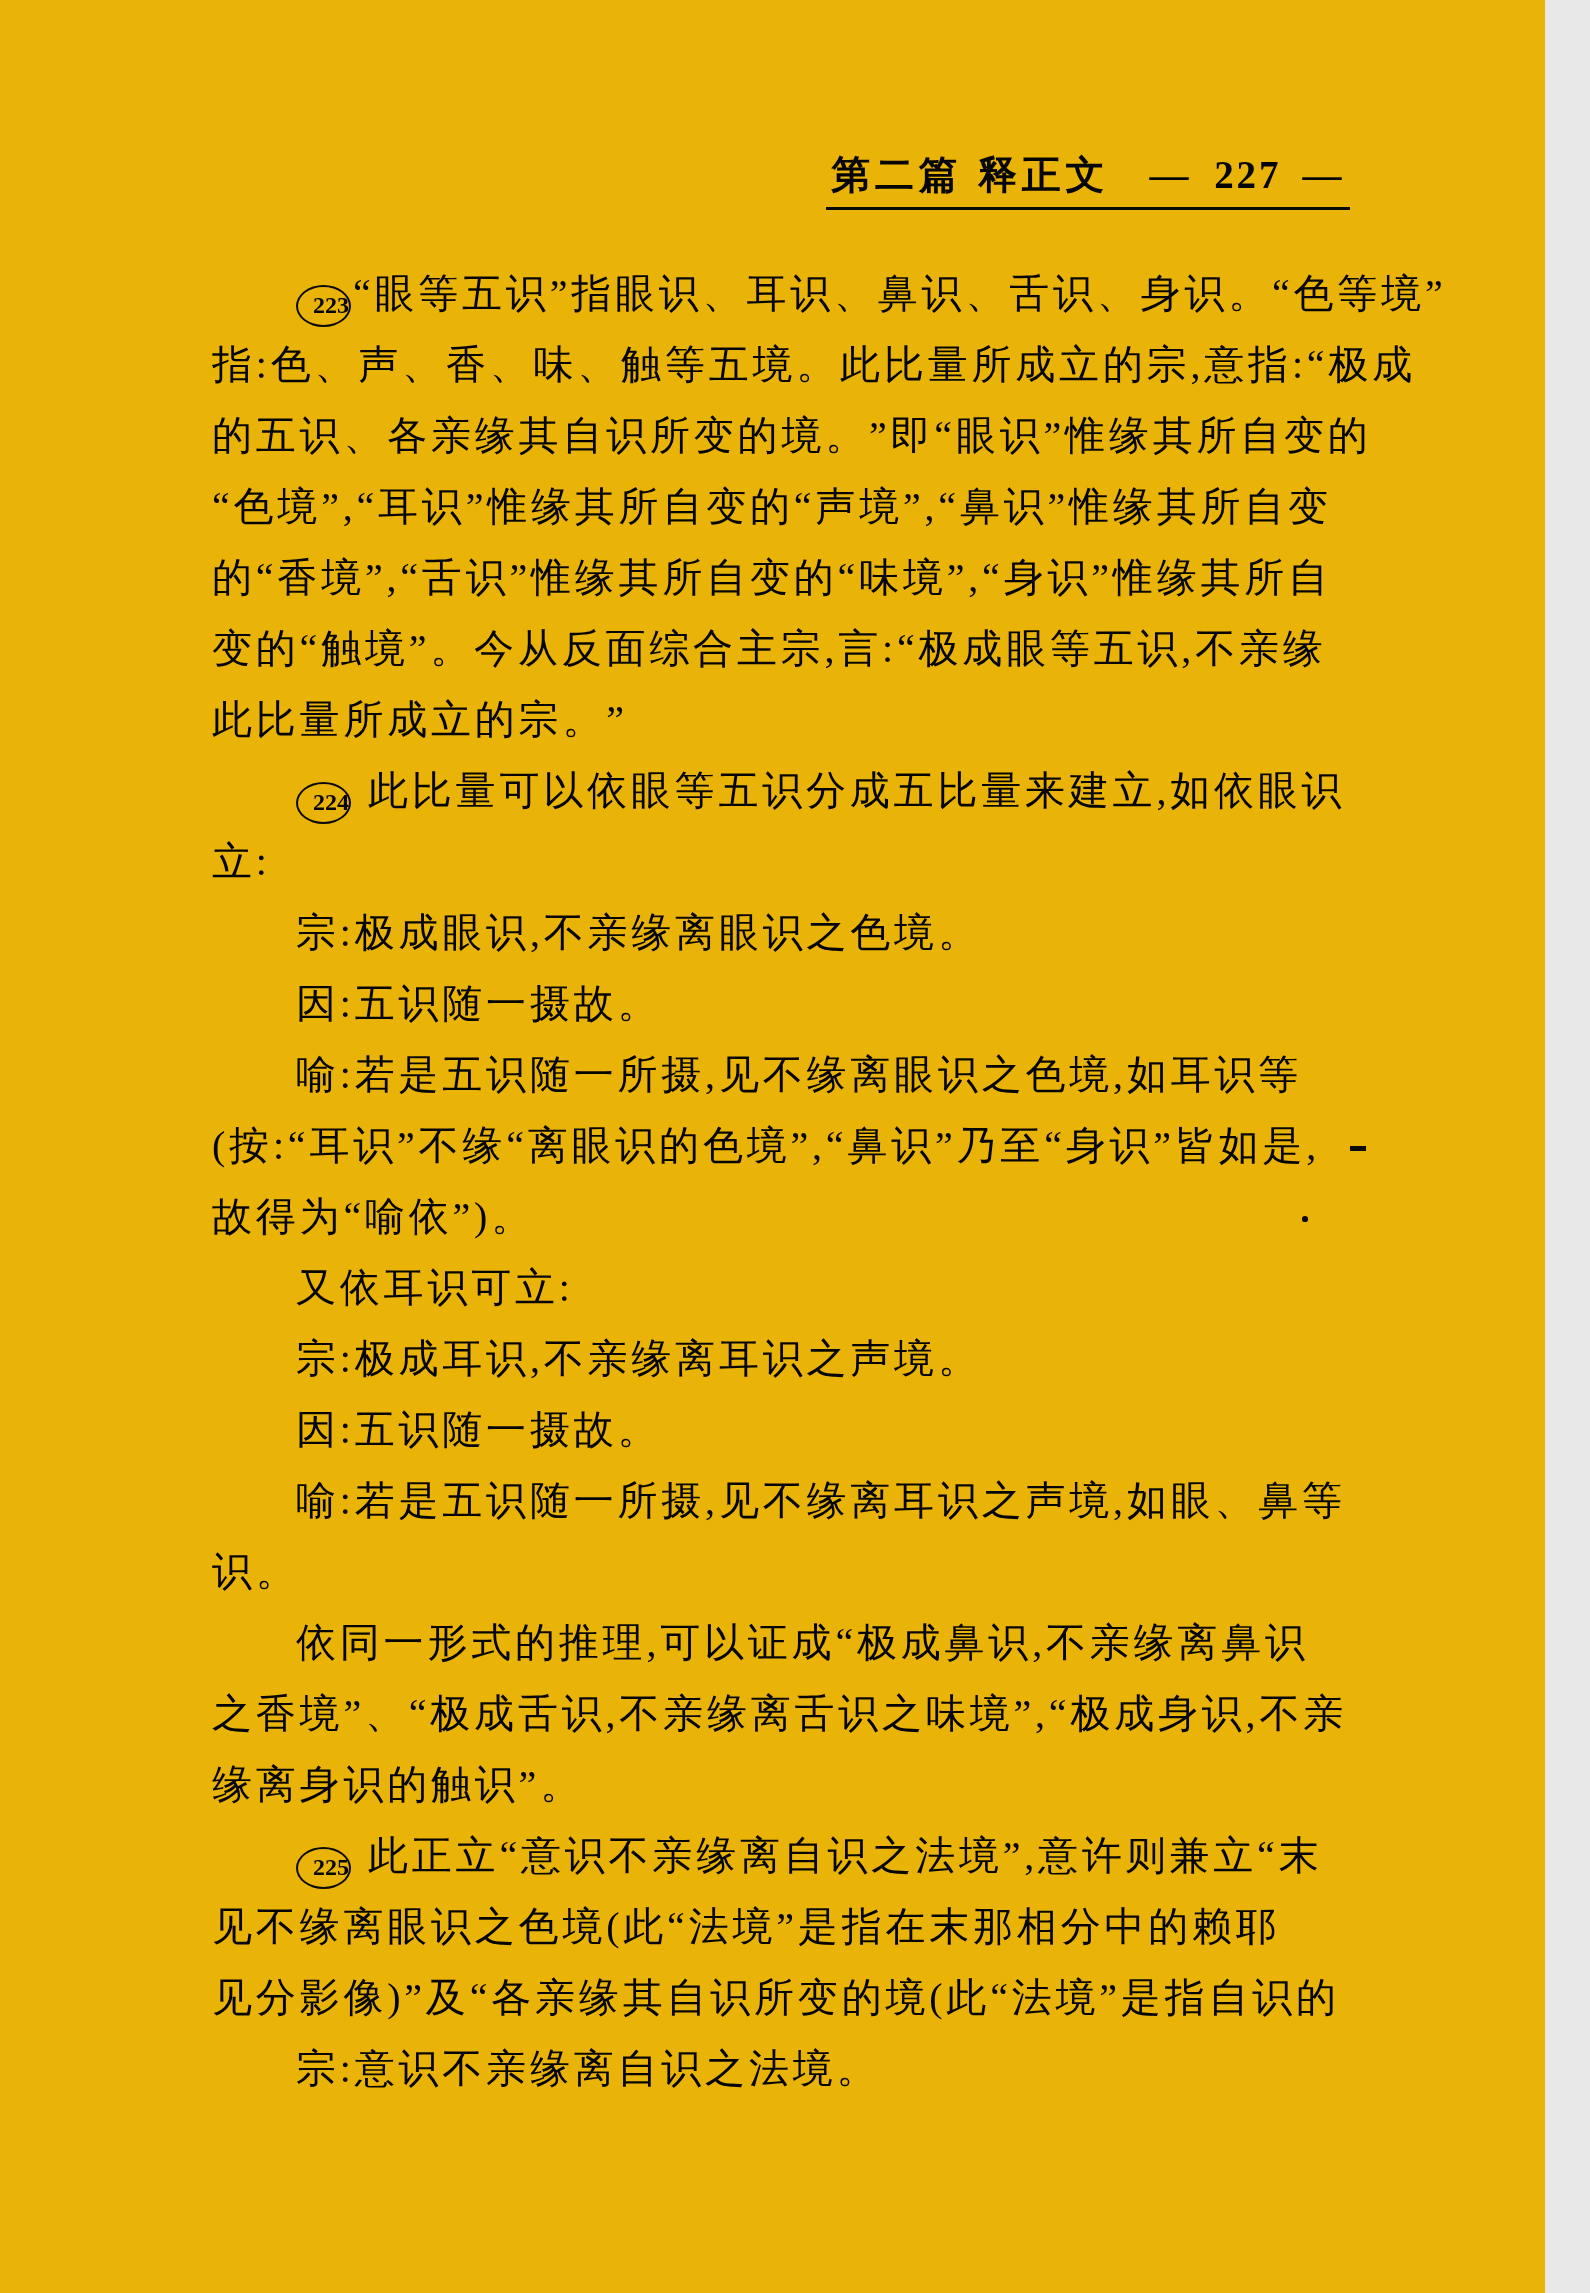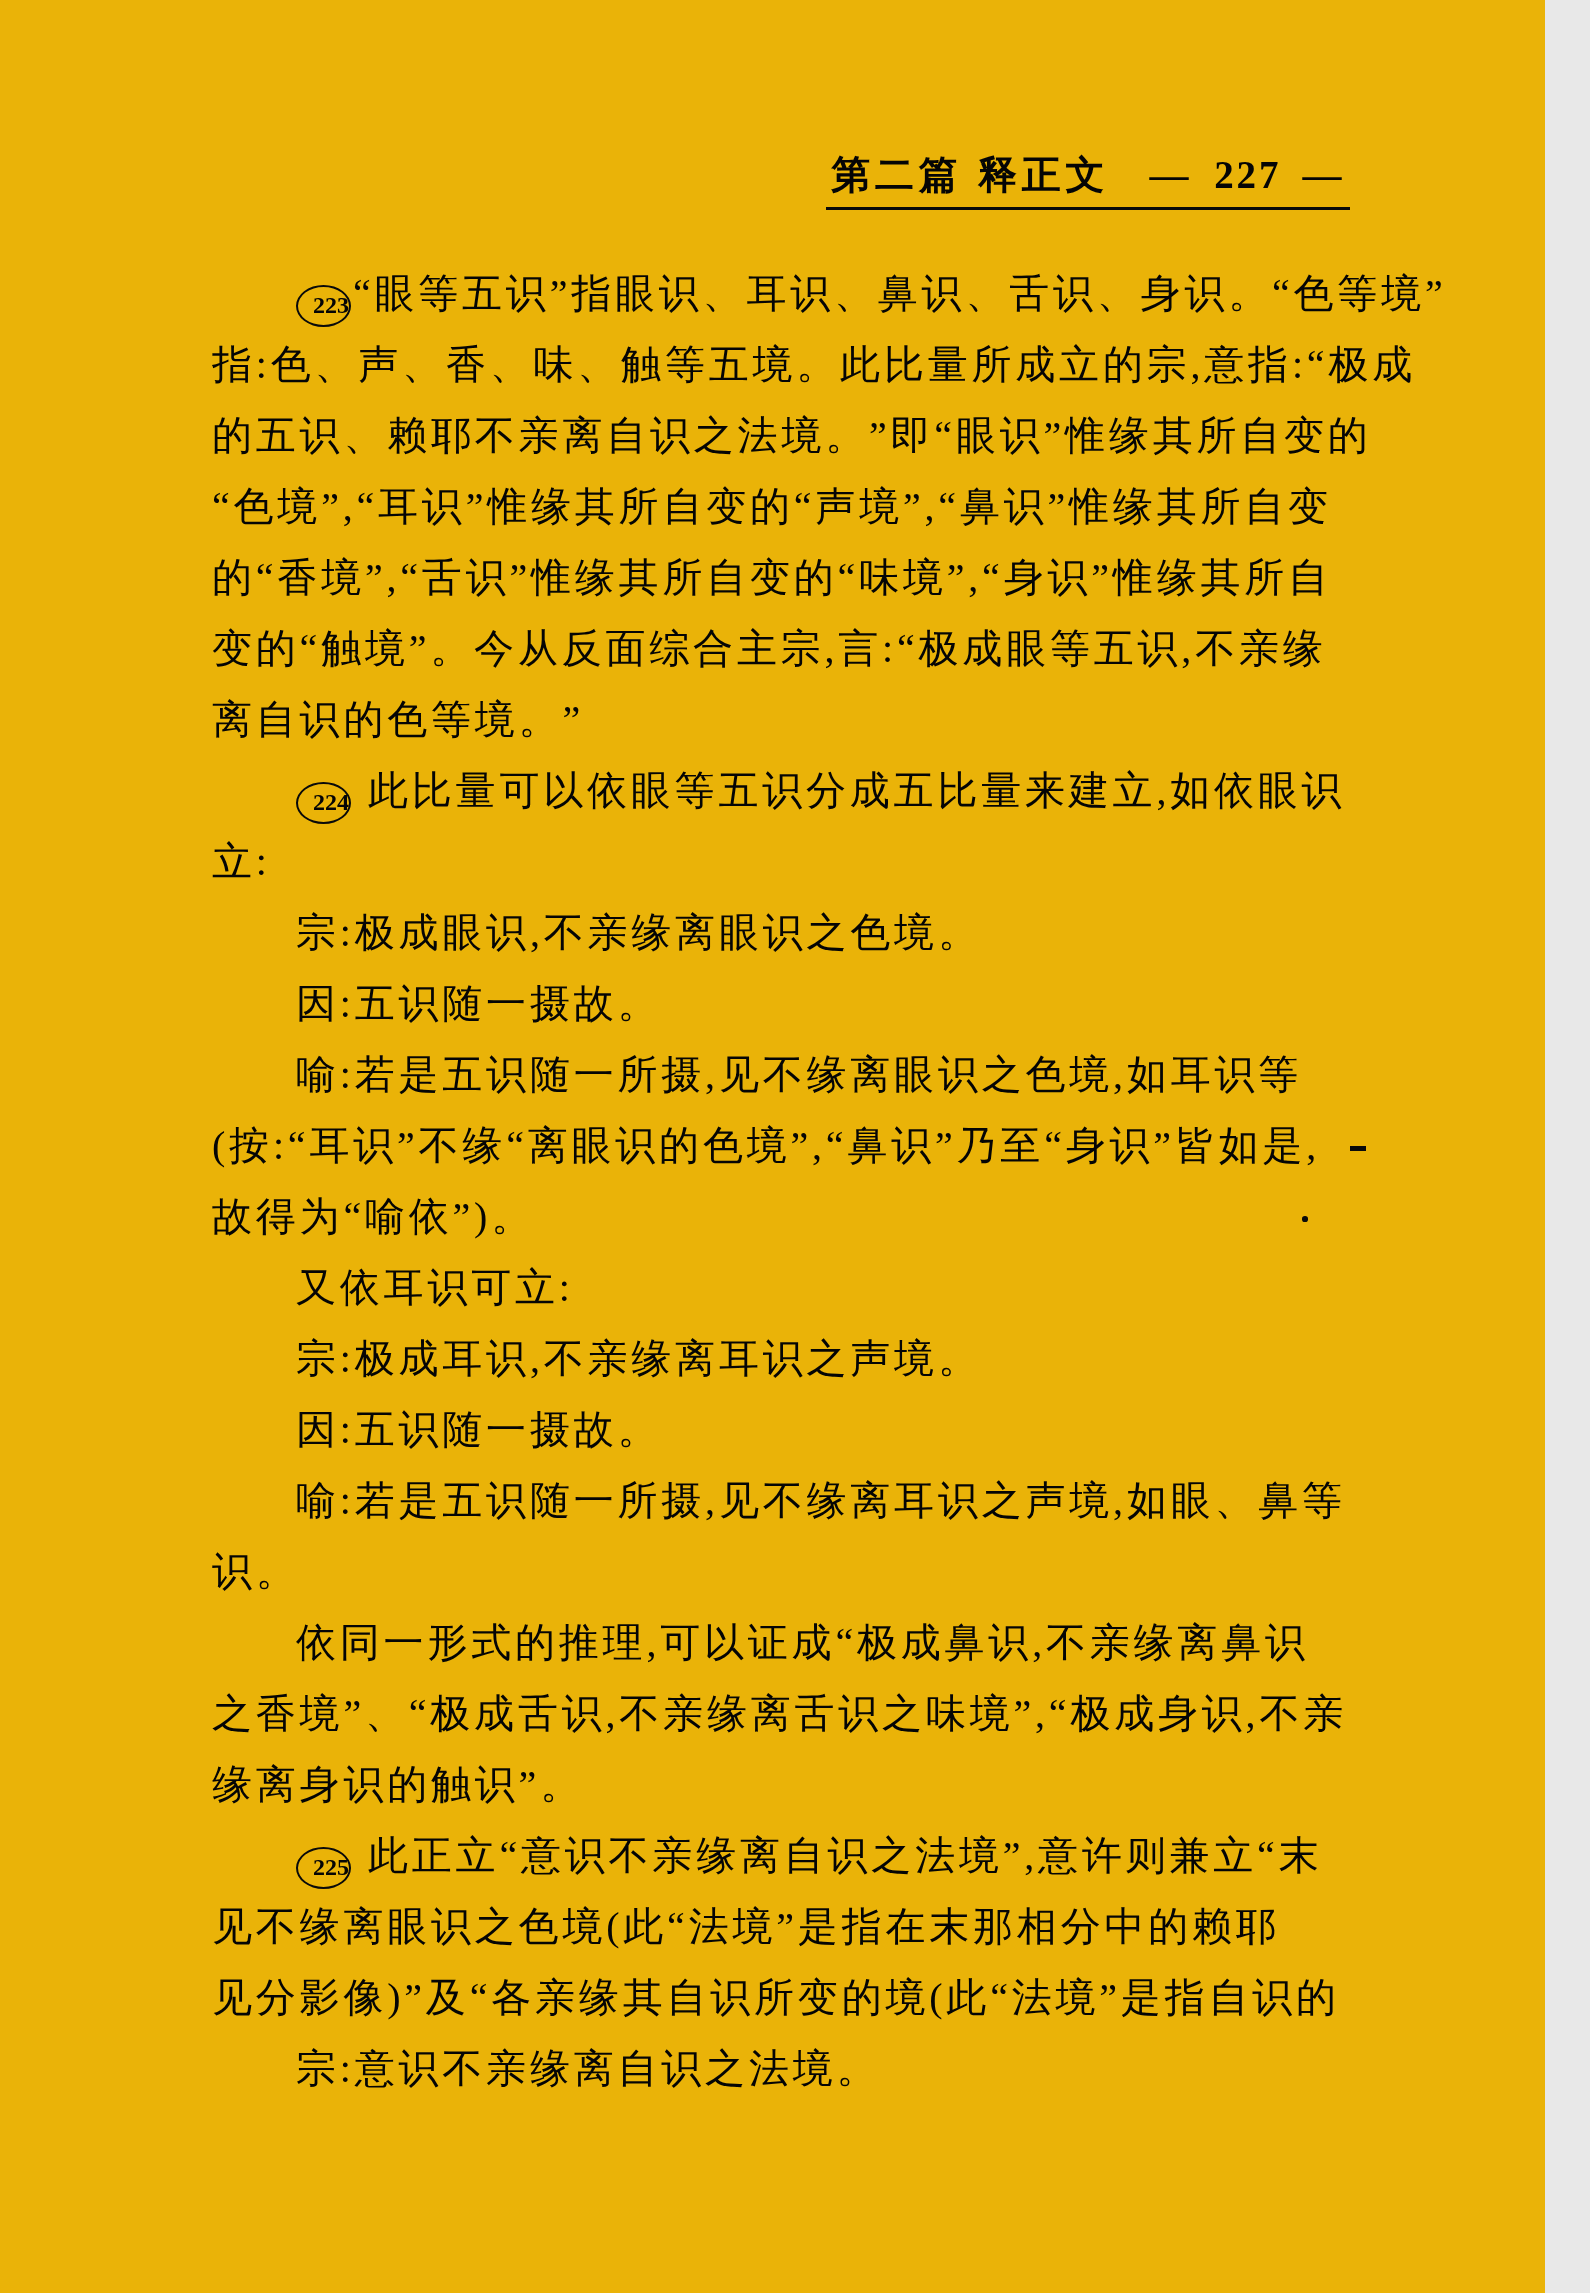--- a/index.html
+++ b/index.html
@@ -86,25 +86,25 @@
 
 <div class="page">
 
   <div class="running-head">
     <span>第二篇</span><span class="gap-small"></span><span>释正文</span><span class="gap-large"></span><span>—</span><span class="gap-mid"></span><span class="pagenum">227</span><span class="gap-mid"></span><span>—</span>
   </div>
 
   <div class="body-text">
       <div class="line indent"><span class="circled-number tight">223</span><span>“眼等五识”指眼识、耳识、鼻识、舌识、身识。“色等境”</span></div>
       <div class="line"><span>指:色、声、香、味、触等五境。此比量所成立的宗,意指:“极成</span></div>
-      <div class="line"><span>的五识、赖耶不亲离自识之法境。”即“眼识”惟缘其所自变的</span></div>
+      <div class="line"><span>的五识、各亲缘其自识所变的境。”即“眼识”惟缘其所自变的</span></div>
       <div class="line"><span>“色境”,“耳识”惟缘其所自变的“声境”,“鼻识”惟缘其所自变</span></div>
       <div class="line"><span>的“香境”,“舌识”惟缘其所自变的“味境”,“身识”惟缘其所自</span></div>
       <div class="line"><span>变的“触境”。今从反面综合主宗,言:“极成眼等五识,不亲缘</span></div>
-      <div class="line"><span>离自识的色等境。”</span></div>
+      <div class="line"><span>此比量所成立的宗。”</span></div>
       <div class="line indent"><span class="circled-number">224</span><span>此比量可以依眼等五识分成五比量来建立,如依眼识</span></div>
       <div class="line"><span>立:</span></div>
       <div class="line indent"><span>宗:极成眼识,不亲缘离眼识之色境。</span></div>
       <div class="line indent"><span>因:五识随一摄故。</span></div>
       <div class="line indent"><span>喻:若是五识随一所摄,见不缘离眼识之色境,如耳识等</span></div>
       <div class="line"><span>(按:“耳识”不缘“离眼识的色境”,“鼻识”乃至“身识”皆如是,</span></div>
       <div class="line"><span>故得为“喻依”)。</span></div>
       <div class="line indent"><span>又依耳识可立:</span></div>
       <div class="line indent"><span>宗:极成耳识,不亲缘离耳识之声境。</span></div>
       <div class="line indent"><span>因:五识随一摄故。</span></div>

